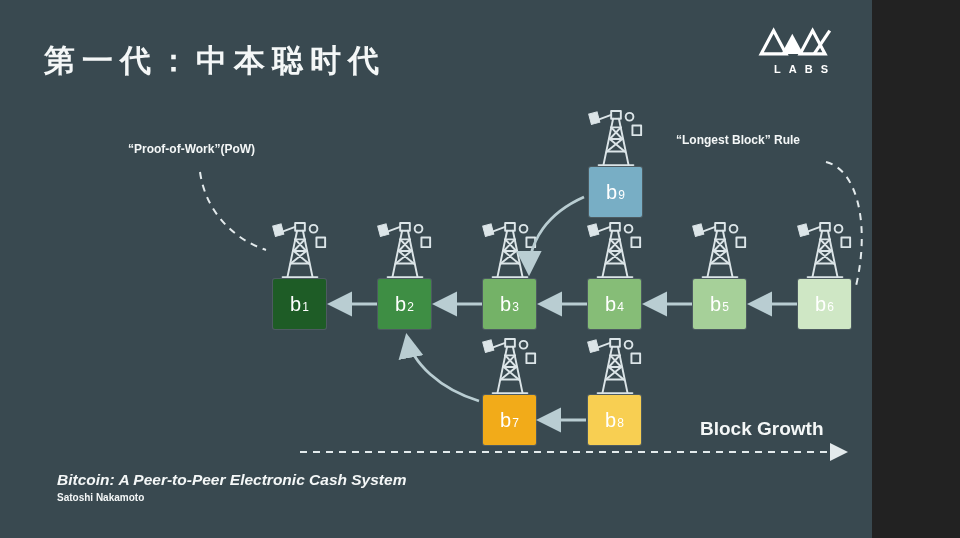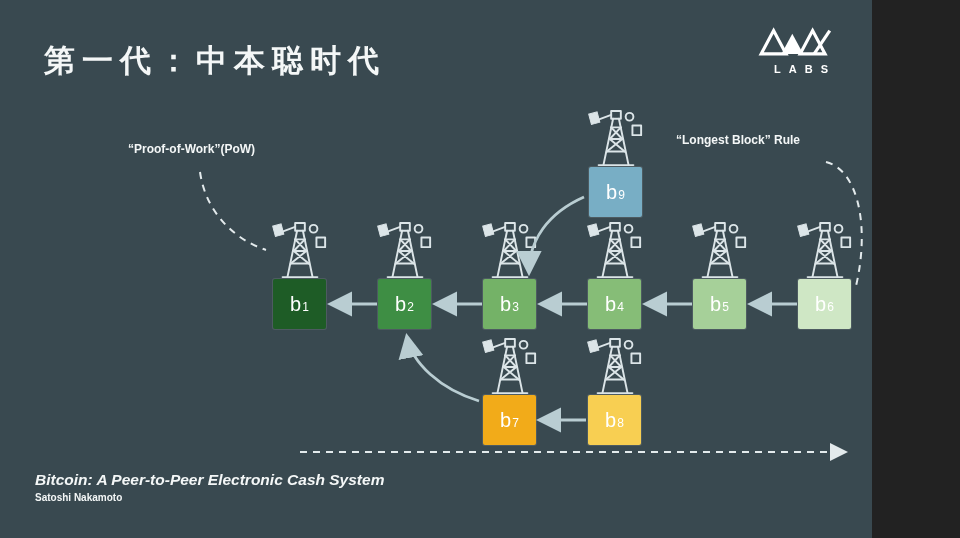--- a/index.html
+++ b/index.html
@@ -19,21 +19,21 @@
     position:absolute;left:44px;top:40px;
     font-size:31px;font-weight:700;color:var(--text);letter-spacing:7px;
   }
   .logo{position:absolute;right:36px;top:26px;width:96px;text-align:right;color:#fff;}
   .logo svg{width:78px;height:34px;display:block;margin-left:auto;}
   .logo-label{display:block;font-size:11px;font-weight:700;letter-spacing:8px;margin-top:3px;color:#fff;}
   .annotation{position:absolute;color:var(--text);font-weight:700;font-size:12px;white-space:nowrap;}
   .pow{left:128px;top:142px;}
   .longest{left:676px;top:133px;}
   .growth{left:700px;top:418px;font-size:19px;}
-  .footer{position:absolute;left:35px;bottom:34px;color:var(--text);line-height:1.35;}
+  .footer{position:absolute;left:57px;bottom:34px;color:var(--text);line-height:1.35;}
   .footer-line1{font-style:italic;font-weight:700;font-size:15.5px;}
   .footer-line2{font-weight:700;font-size:10px;}
   .block{
     position:absolute;width:53px;height:50px;border-radius:2px;
     display:flex;align-items:center;justify-content:center;
     color:#fff;font-size:20px;
     box-shadow:0 0 0 1px rgba(255,255,255,0.10);
   }
   .block-label{display:inline-flex;align-items:baseline;}
   .block sub{font-size:12px;line-height:1;margin-left:1px;}
@@ -92,20 +92,21 @@
       <path d="M4 34 L20 4 L36 34 Z" fill="none" stroke="#fff" stroke-width="4"></path>
       <path d="M30 34 L44 8 L58 34 Z" fill="#fff"></path>
       <path d="M54 34 L70 4 L86 34 Z" fill="none" stroke="#fff" stroke-width="4"></path>
       <path d="M72 34 L92 4" stroke="#fff" stroke-width="4"></path>
     </svg>
     <span class="logo-label">LABS</span>
   </div>
 
   <div class="annotation pow">“Proof-of-Work”(PoW)</div>
   <div class="annotation longest">“Longest Block” Rule</div>
+  <div class="annotation growth">Block Growth</div>
 
   <div class="block pos-0" style="background: rgb(30, 92, 38);">
     <span class="derrick">
         <svg viewBox="0 0 60 62">
           <use href="#derrick"></use>
         </svg>
       </span>
     <span class="block-label">
         <span>b</span>
         <sub>1</sub>

